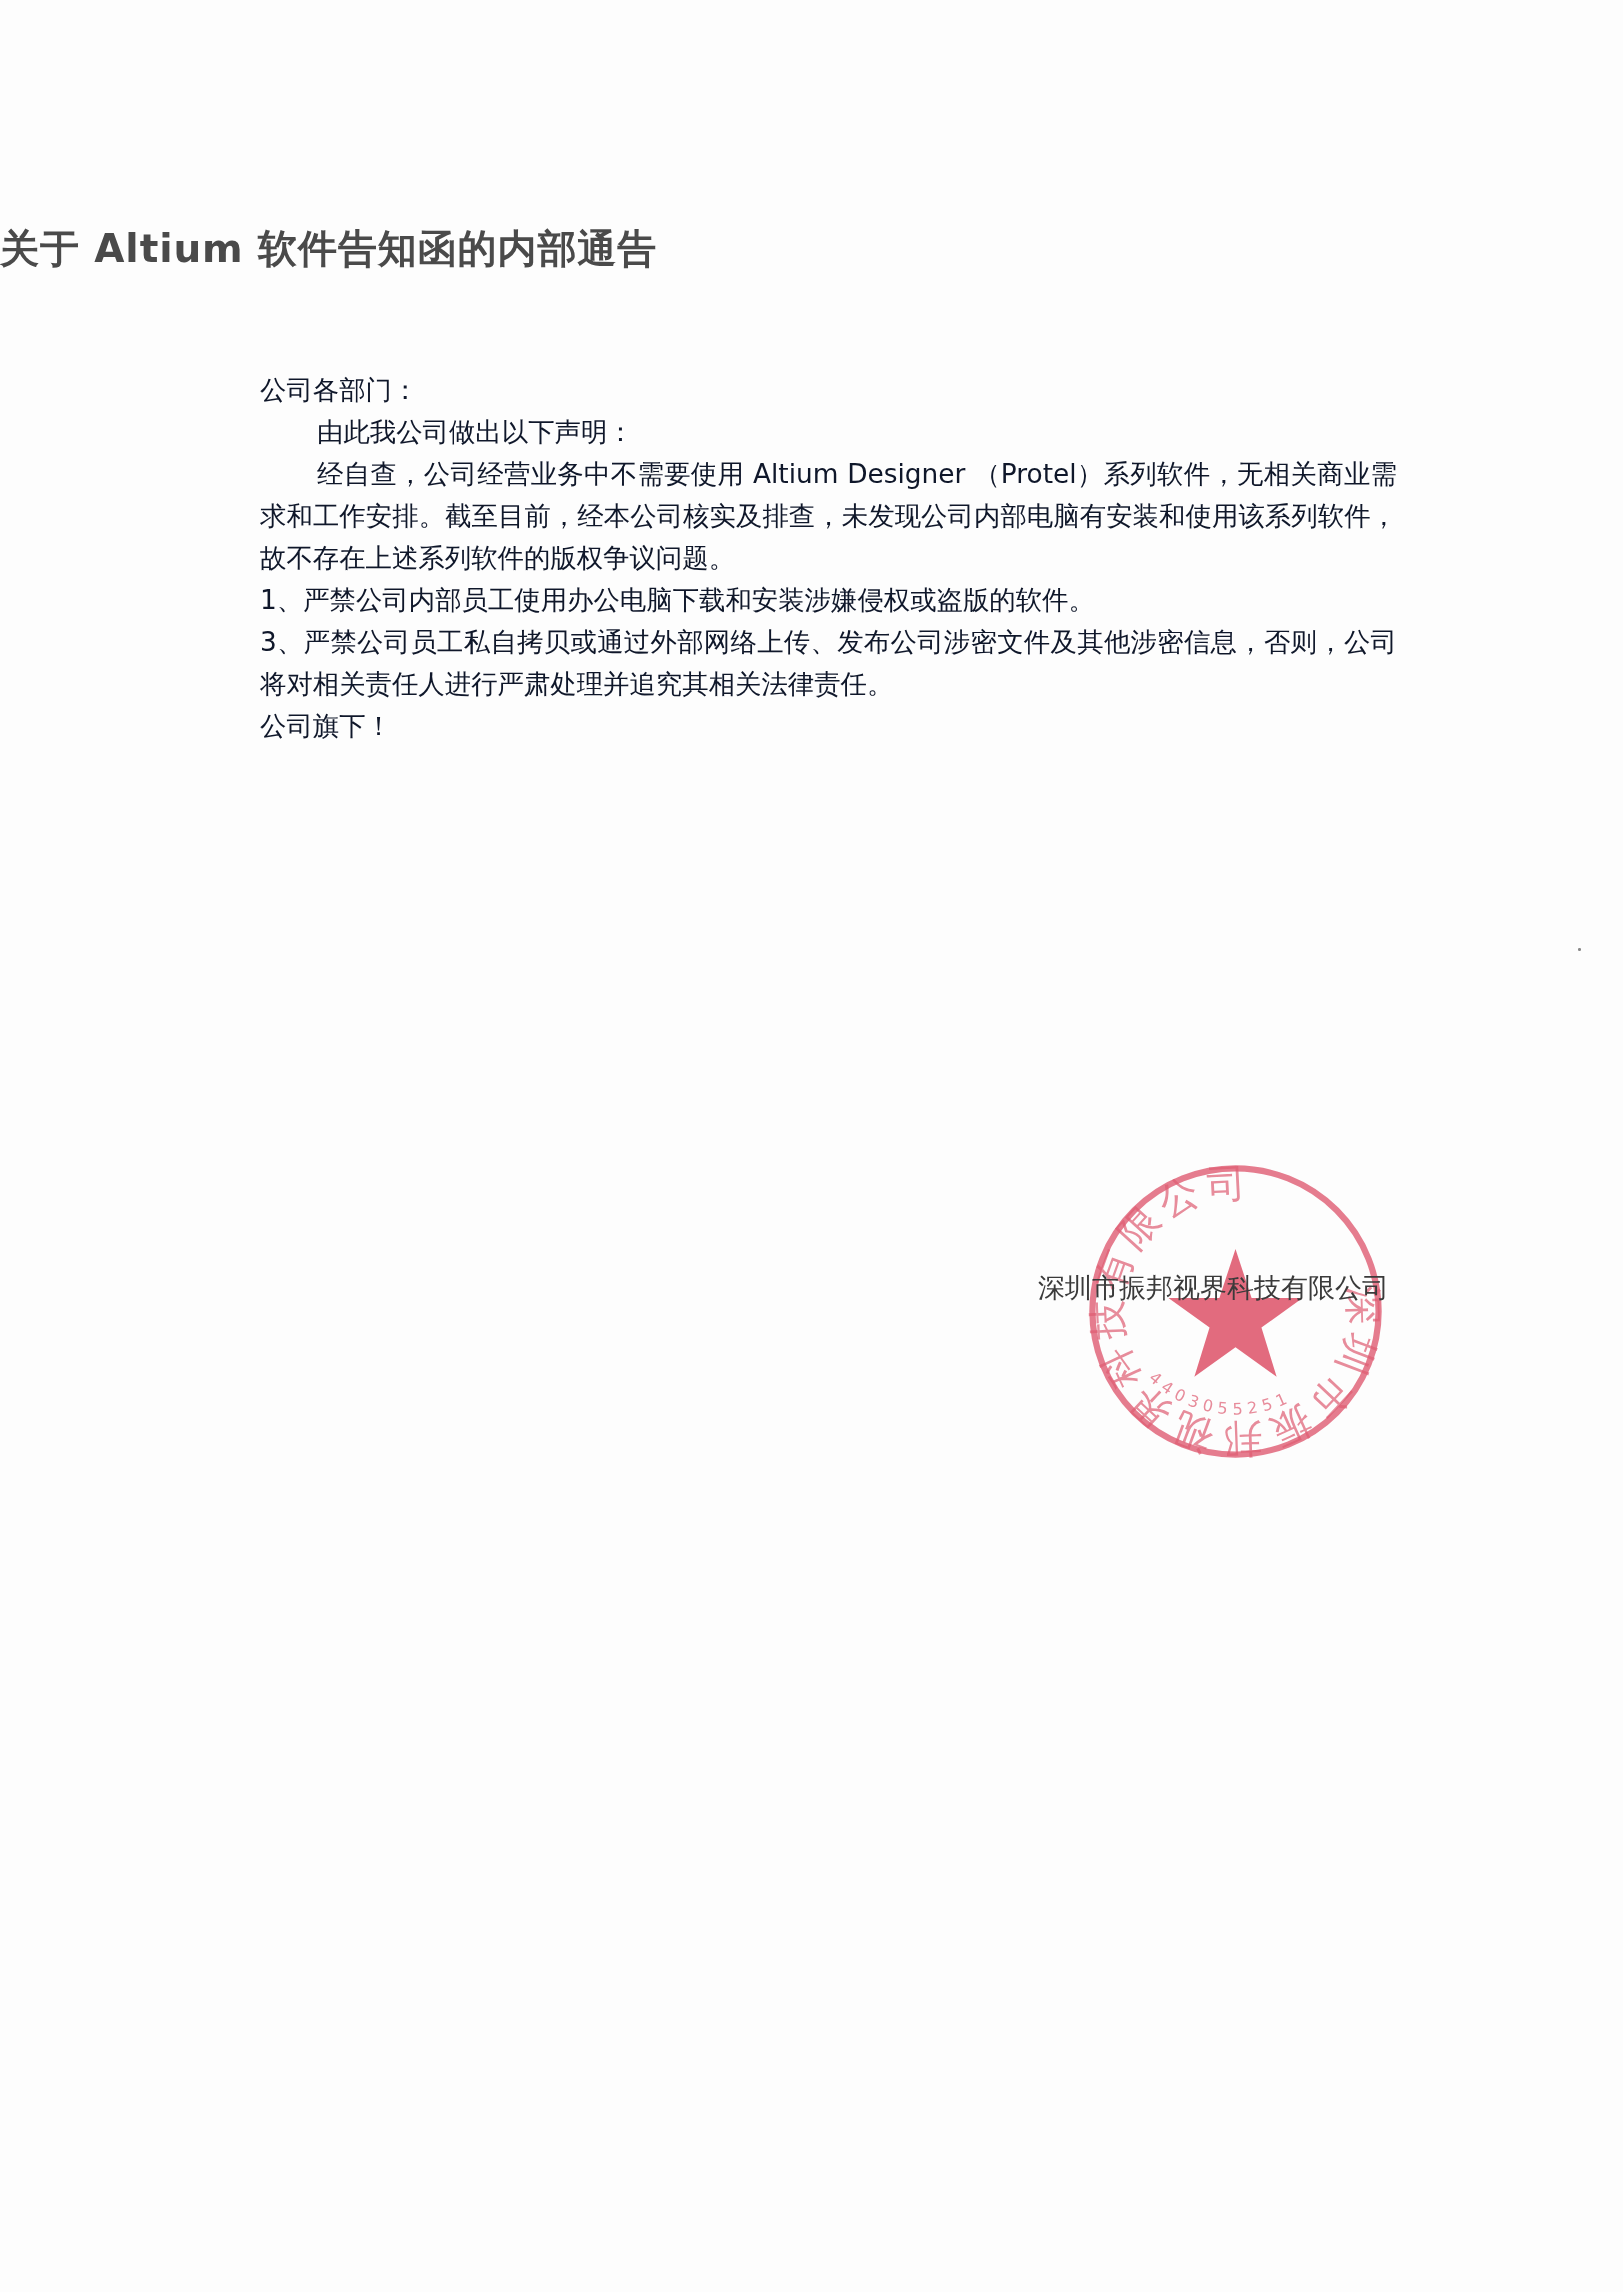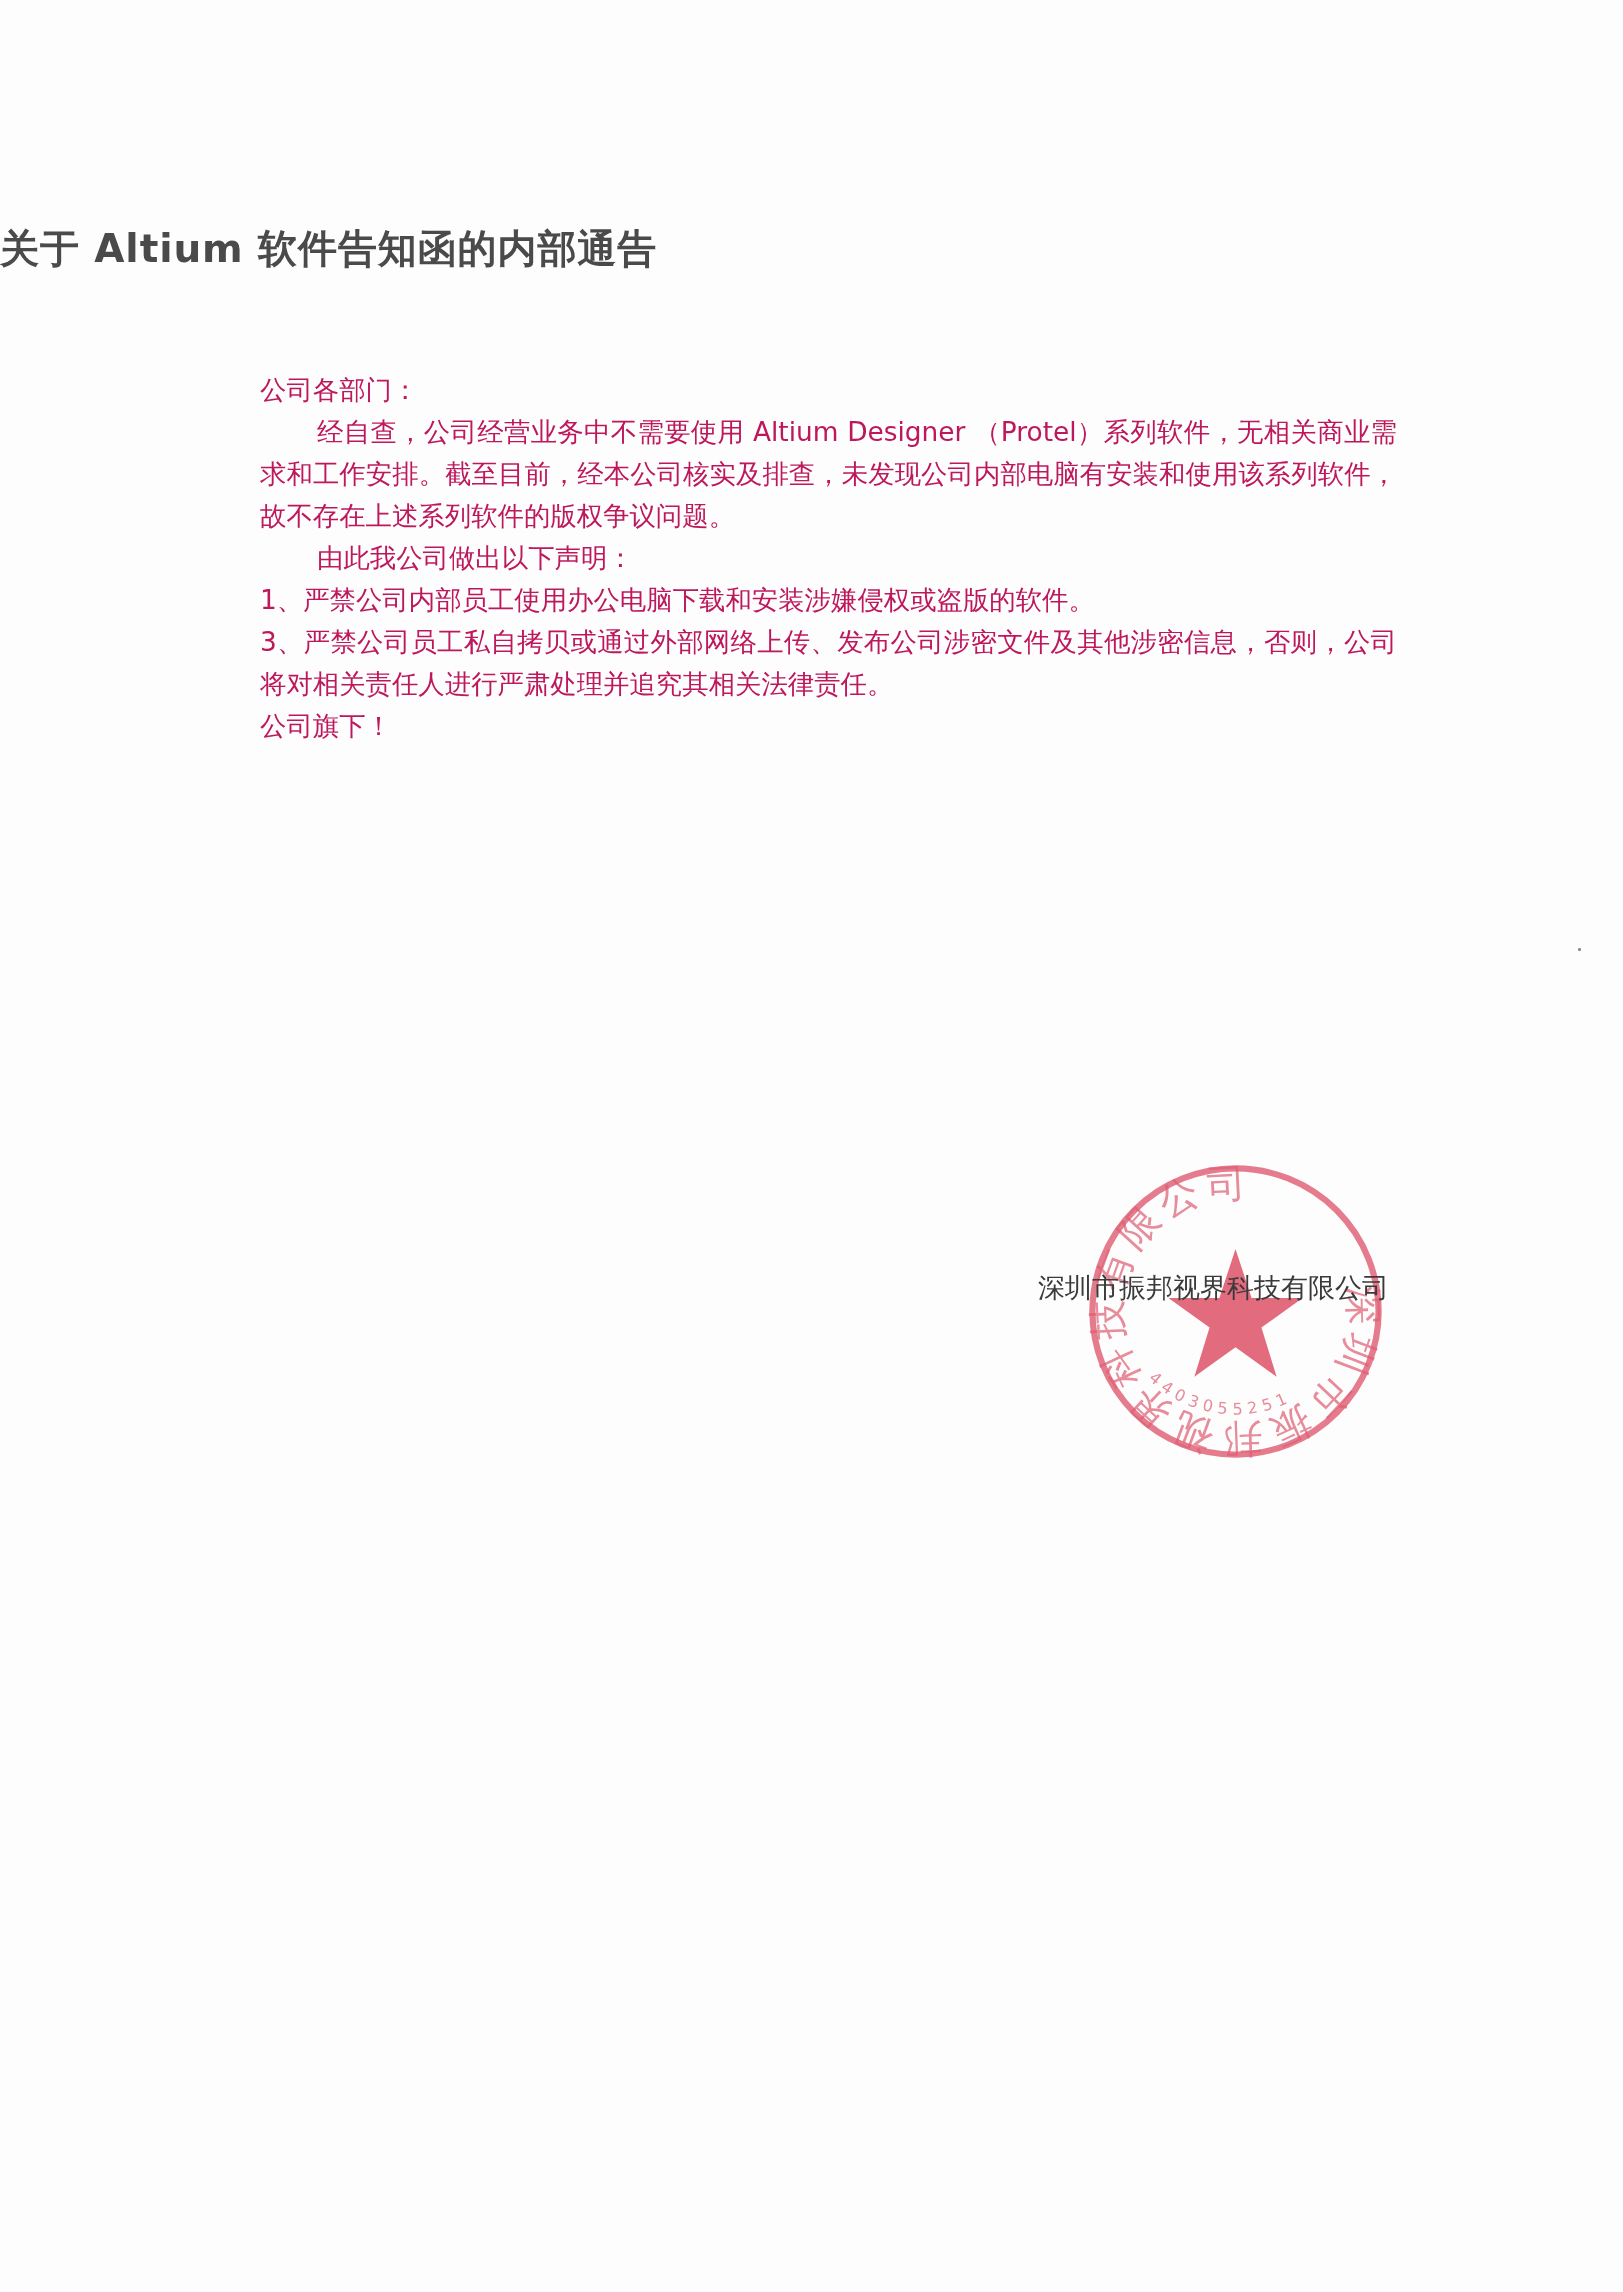--- a/index.html
+++ b/index.html
@@ -31,21 +31,21 @@
       color: #4a4a4a;
       letter-spacing: 0.9px;
     }
     .body-text {
       position: absolute;
       left: 260px;
       top: 369px;
       width: 1137px;
       font-size: 26.4px;
       line-height: 42px;
-      color: #be185d;
+      color: #0f172a;
     }
     .body-text p {
       margin: 0;
       text-align: justify;
       text-align-last: left;
     }
     .indent { text-indent: 57px; }
     .signature {
       position: absolute;
       right: 235px;
@@ -76,22 +76,22 @@
   </style>
 </head>
 <body>
 
 <div class="page">
 
   <div class="title">关于 Altium 软件告知函的内部通告</div>
 
   <div class="body-text">
     <p>公司各部门：</p>
+    <p class="indent">由此我公司做出以下声明：</p>
     <p class="indent">经自查，公司经营业务中不需要使用 Altium Designer （Protel）系列软件，无相关商业需求和工作安排。截至目前，经本公司核实及排查，未发现公司内部电脑有安装和使用该系列软件，故不存在上述系列软件的版权争议问题。</p>
-    <p class="indent">由此我公司做出以下声明：</p>
     <p>1、严禁公司内部员工使用办公电脑下载和安装涉嫌侵权或盗版的软件。</p>
     <p>3、严禁公司员工私自拷贝或通过外部网络上传、发布公司涉密文件及其他涉密信息，否则，公司将对相关责任人进行严肃处理并追究其相关法律责任。</p>
     <p>公司旗下！</p>
   </div>
 
   <div class="stamp">
     <svg width="313" height="313" viewBox="0 0 350 350">
       <defs>
         <path id="ringPath" d="M 175,175 m -128,0 a 128,128 0 1,1 256,0 a 128,128 0 1,1 -256,0" transform="rotate(-200 175 175)"></path>
         <path id="codePath" d="M 60,230 A 140,140 0 0,0 290,230"></path>

